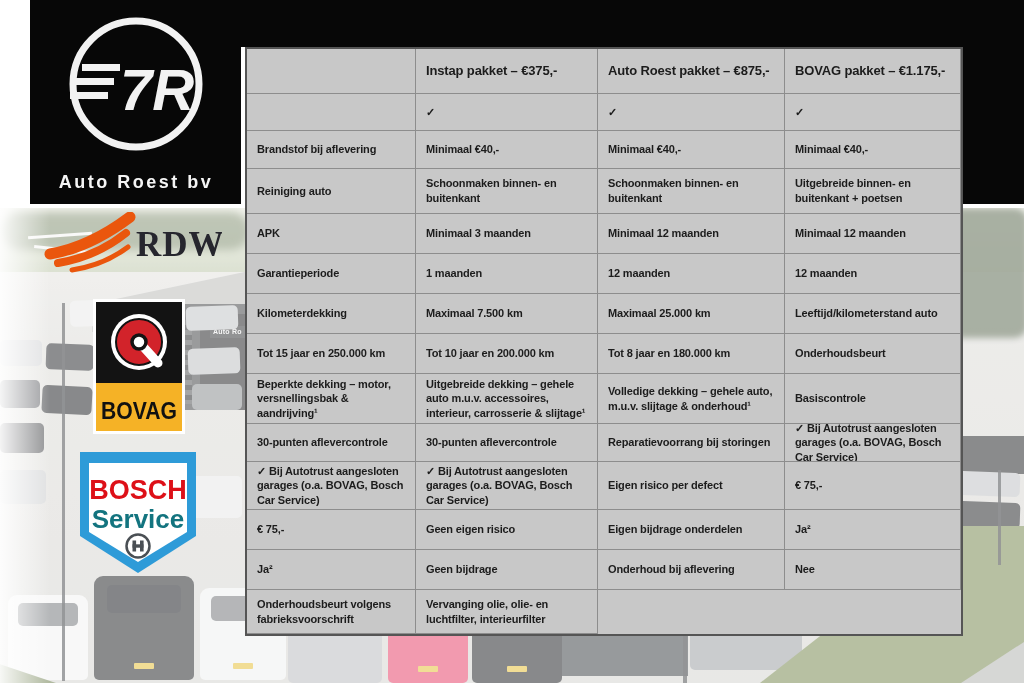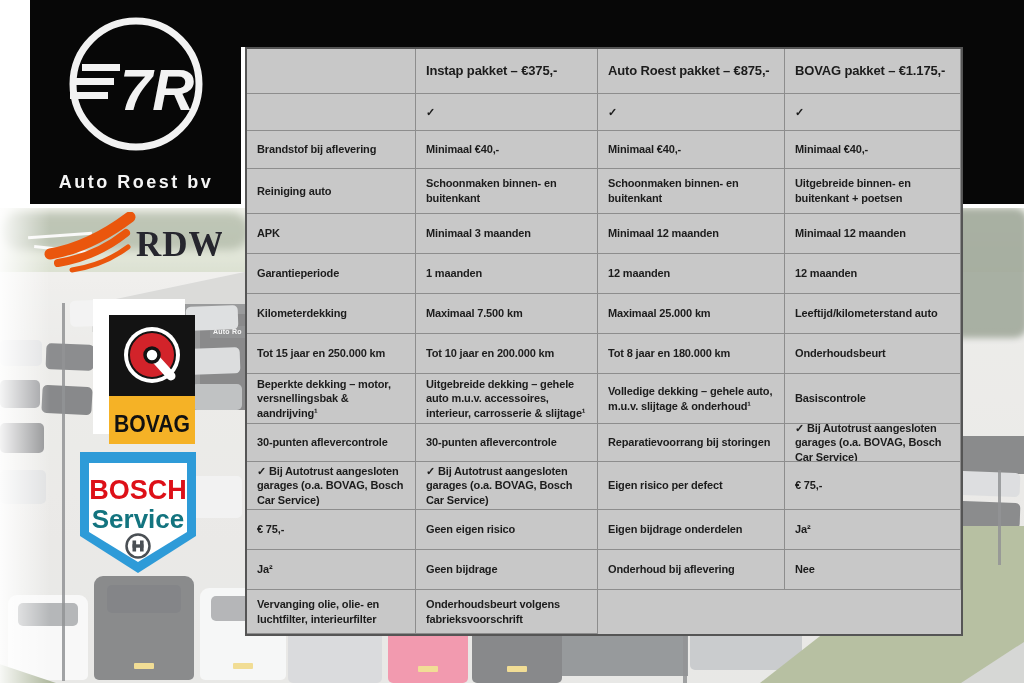--- a/index.html
+++ b/index.html
@@ -44,21 +44,21 @@
 
   
   .band { position:absolute; left:30px; top:0; width:994px; height:204px; background:#070707; }
   .band-gap { position:absolute; left:241px; top:47px; width:7px; height:161px; background:#ffffff; z-index:5; }
   .brand-block { position:absolute; left:30px; top:0; width:212px; height:240px; z-index:2; }
   .brand-name { position:absolute; left:0; right:0; top:172px; text-align:center; color:#f5f5f5;
                 font-size:18px; font-weight:bold; letter-spacing:2.5px; }
 
   
   .rdw { position:absolute; left:44px; top:212px; width:178px; height:62px; z-index:4; }
-  .bovag { position:absolute; left:93px; top:299px; width:92px; height:135px; background:#ffffff; padding:16px; z-index:4; }
+  .bovag { position:absolute; left:93px; top:299px; width:92px; height:135px; background:#ffffff; padding:3px; z-index:4; }
   .bosch { position:absolute; left:80px; top:452px; width:116px; height:127px; z-index:4; }
 
   
   .pkg-table { position:absolute; left:245px; top:47px; z-index:6; display:grid;
                border:2px solid #555555; background:#c8c8c8; }
   .cell { background:#c8c8c8; border-right:1.5px solid #8d8d8d; border-bottom:1.5px solid #8d8d8d;
           color:#1c1c1c; font-weight:bold; font-size:11px; line-height:1.32; letter-spacing:-.15px;
           display:flex; align-items:center; padding:3px 8px 3px 10px; overflow:hidden; }
   .cell.hdr { font-size:13px; }
   .cell.check { font-size:11px; }
@@ -232,17 +232,17 @@
       <div class="cell">Eigen risico per defect</div>
       <div class="cell">€ 75,-</div>
       <div class="cell">€ 75,-</div>
       <div class="cell">Geen eigen risico</div>
       <div class="cell">Eigen bijdrage onderdelen</div>
       <div class="cell">Ja²</div>
       <div class="cell">Ja²</div>
       <div class="cell">Geen bijdrage</div>
       <div class="cell">Onderhoud bij aflevering</div>
       <div class="cell">Nee</div>
+      <div class="cell">Onderhoudsbeurt volgens fabrieksvoorschrift</div>
       <div class="cell">Vervanging olie, olie- en luchtfilter, interieurfilter</div>
-      <div class="cell">Onderhoudsbeurt volgens fabrieksvoorschrift</div>
     </div>
 
 </div>
 
 </body></html>

